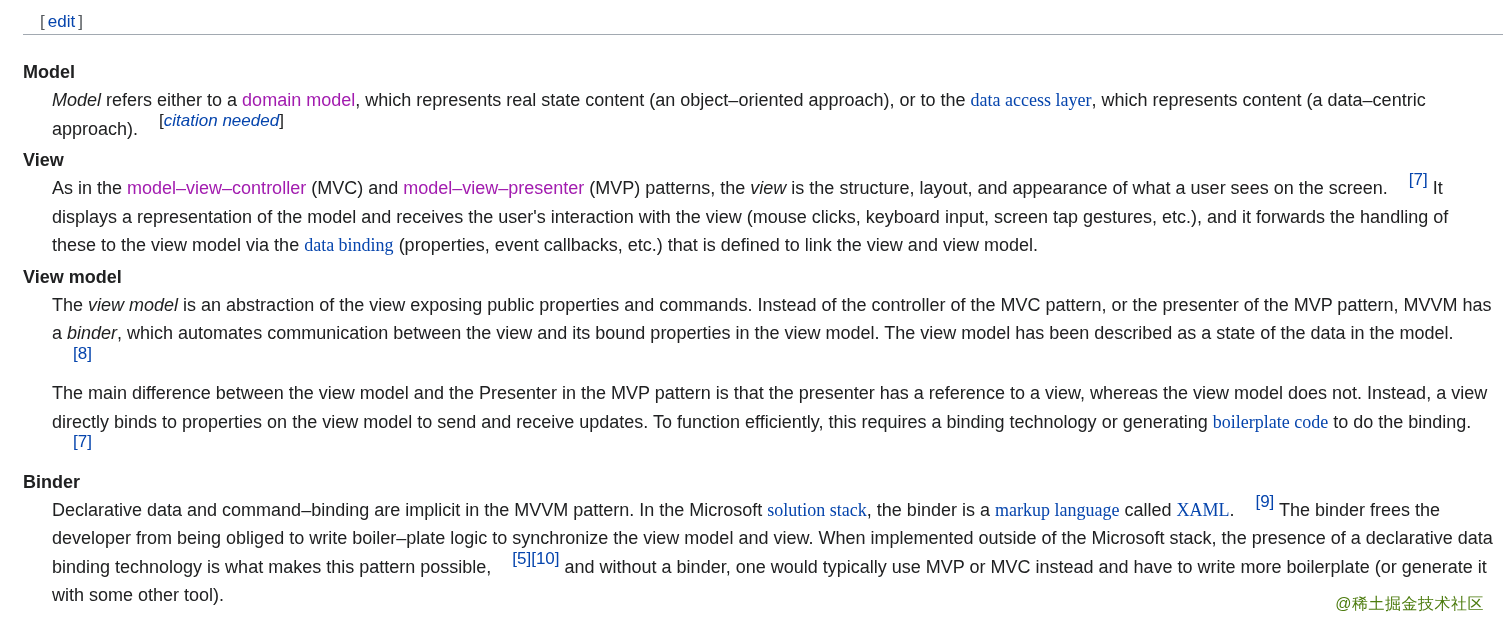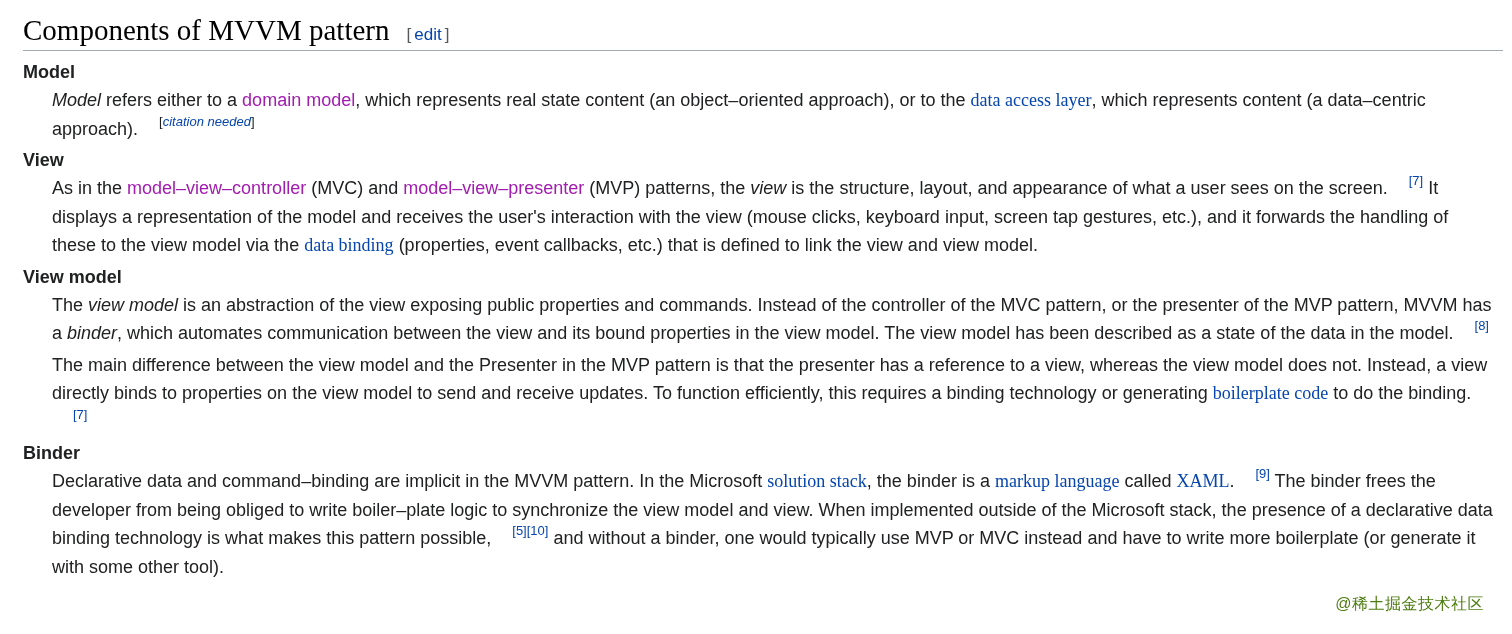--- a/index.html
+++ b/index.html
@@ -22,33 +22,32 @@
     margin-left: 17px; font-size: 17px; color: #54595d; text-align: right;
   }
   .editsection a { color: #0645ad; text-decoration: none; margin: 0 3px; }
   .content { position: absolute; left: 23px; top: 58px; width: 1470px; }
   dl { margin: 0; }
   dt { font-weight: bold; font-size: 18px; line-height: 28px; color: #202122; }
   dd { margin: 0 0 2px 29px; font-size: 18px; line-height: 28.5px; }
   dd p { margin: 0 0 3px 0; }
   a.link { color: #0645ad; text-decoration: none; font-family: Liberation Serif, serif; }
   a.visited { color: #a21caf; text-decoration: none; }
-  sup { font-size: 13px; line-height: 0; vertical-align: 9px; padding-left: 21px; }
+  sup { font-size: 17px; line-height: 0; vertical-align: 9px; padding-left: 21px; }
   sup a { color: #0645ad; text-decoration: none; }
   sup i a { color: #0645ad; }
   .watermark {
     position: absolute; right: 28px; top: 594px;
     font-size: 16px; color: #4d7c0f; letter-spacing: 0.5px;
   }
 </style>
 </head>
 <body>
 
 <div class="heading">
-  <h2>Components of MVVM pattern</h2>
   <span class="editsection"><span>[</span><a href="#">edit</a><span>]</span></span>
 </div>
 
 <div class="content">
   <dl>
 
     <dt>Model</dt>
     <dd>
       <p><i>Model</i><span> refers either to a </span><a href="#" class="visited">domain model</a><span>, which represents real state content (an object–oriented approach), or to the </span><a href="#" class="link">data access layer</a><span>, which represents content (a data–centric approach).</span><sup><span>[</span><i><a href="#">citation needed</a></i><span>]</span></sup></p>
     </dd>

